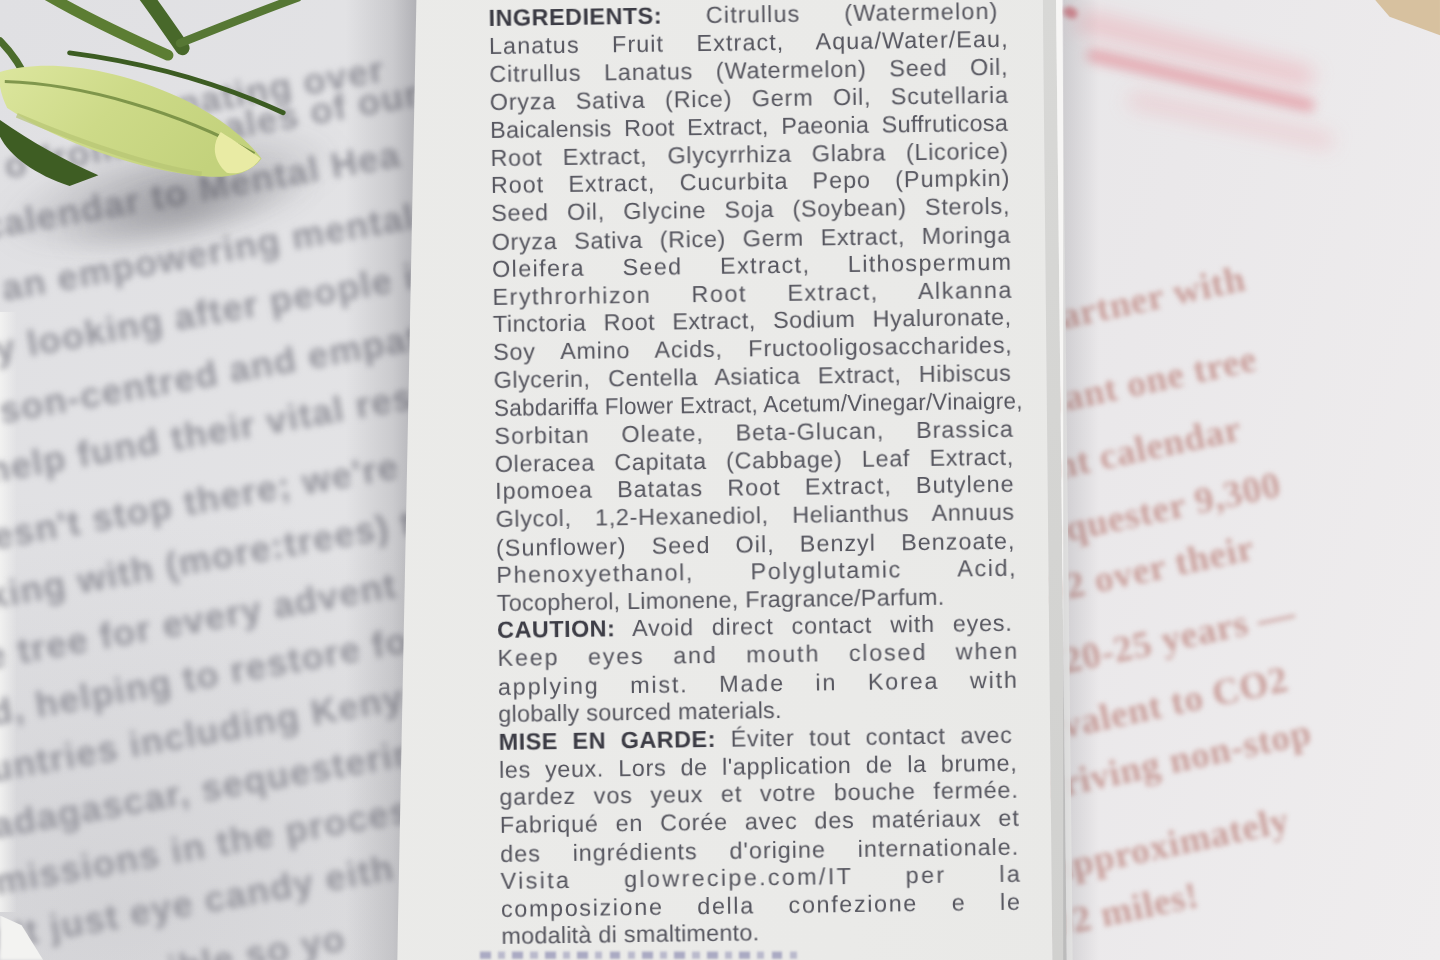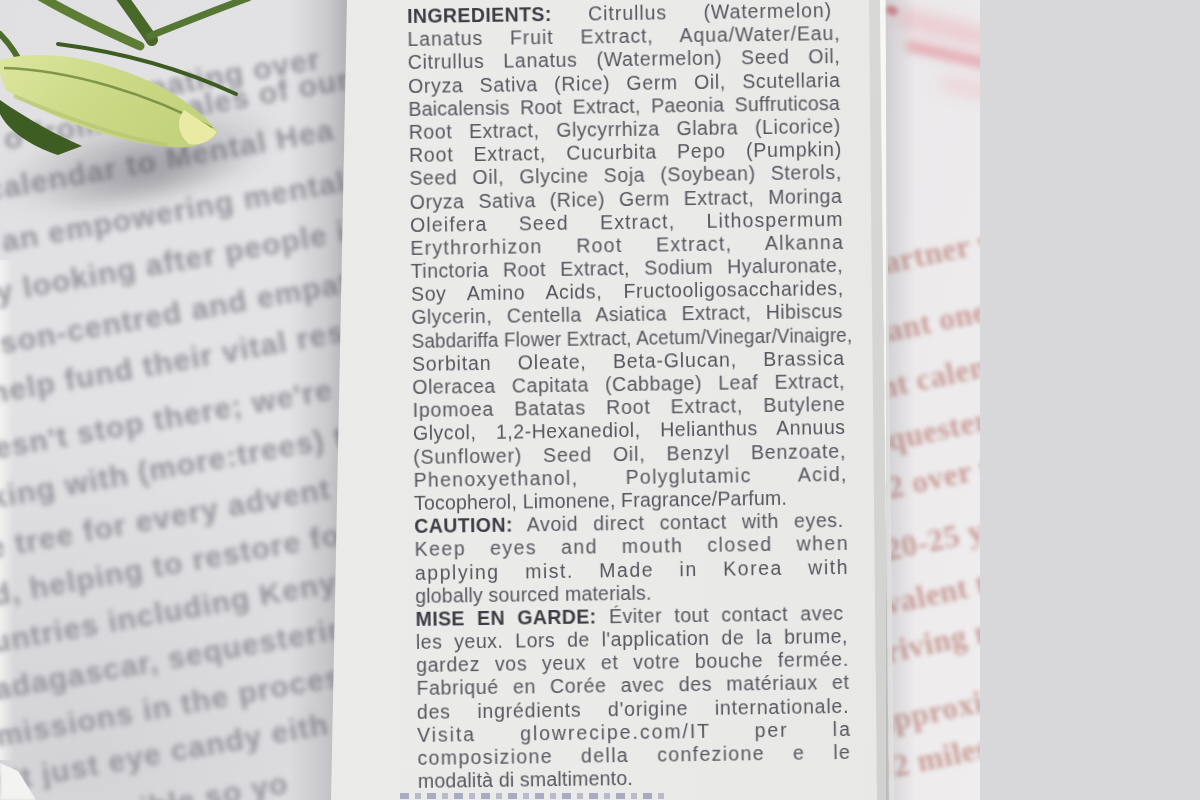--- a/index.html
+++ b/index.html
@@ -1,16 +1,16 @@
 <!DOCTYPE html>
 <html><head>
 <meta charset="utf-8">
 <style>
   html,body{margin:0;padding:0;background:#d8d8da;}
-  .stage{position:relative;width:980px;height:800px;overflow:hidden;
+  .stage{position:relative;width:1200px;height:800px;overflow:hidden;
          font-family:"Liberation Sans",sans-serif;background:#e4e4e6;}
 
   
   .page-bg{position:absolute;inset:0;
     background:linear-gradient(105deg,#e0e0e3 0%,#e4e4e6 40%,#eae8ea 72%,#efedee 100%);}
   .page-vignette{position:absolute;inset:0;
     background:radial-gradient(ellipse 700px 500px at 8% 95%,rgba(120,120,128,.14),transparent 70%);}
   .page-left-light{position:absolute;left:0;top:260px;width:14px;height:500px;
     background:linear-gradient(90deg,rgba(246,246,244,.8),transparent);}
   .page-corner-white{position:absolute;left:0;top:755px;width:44px;height:45px;

